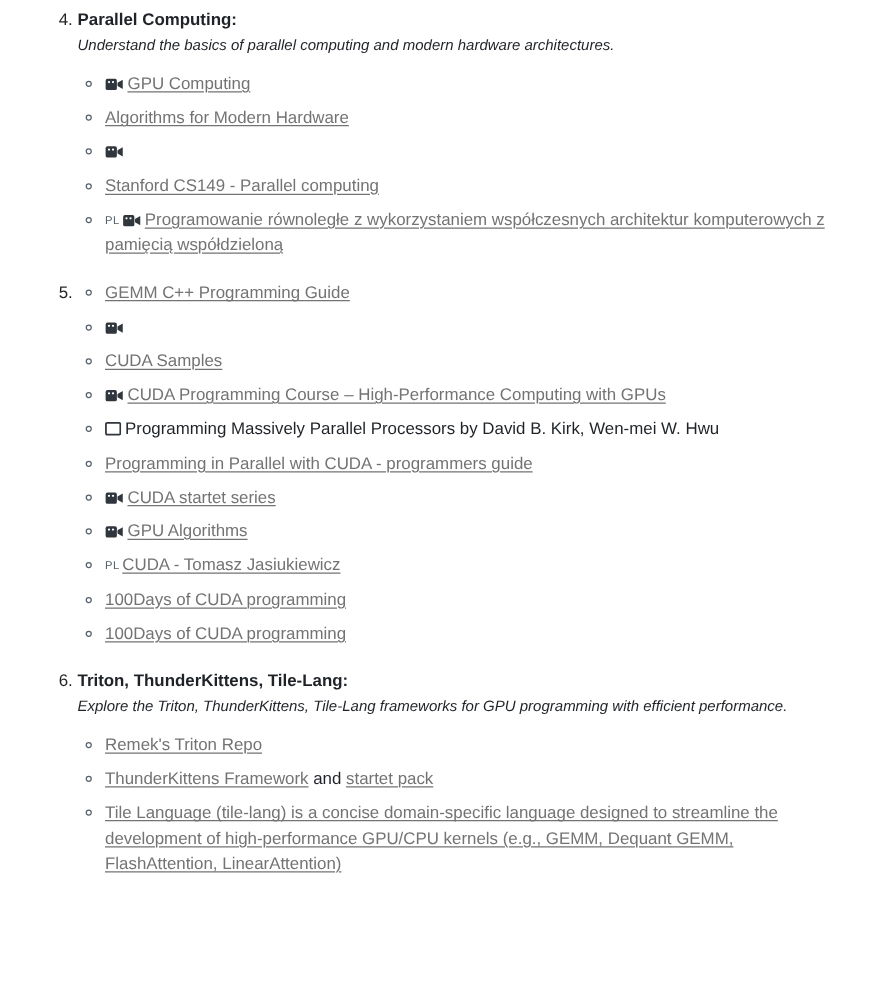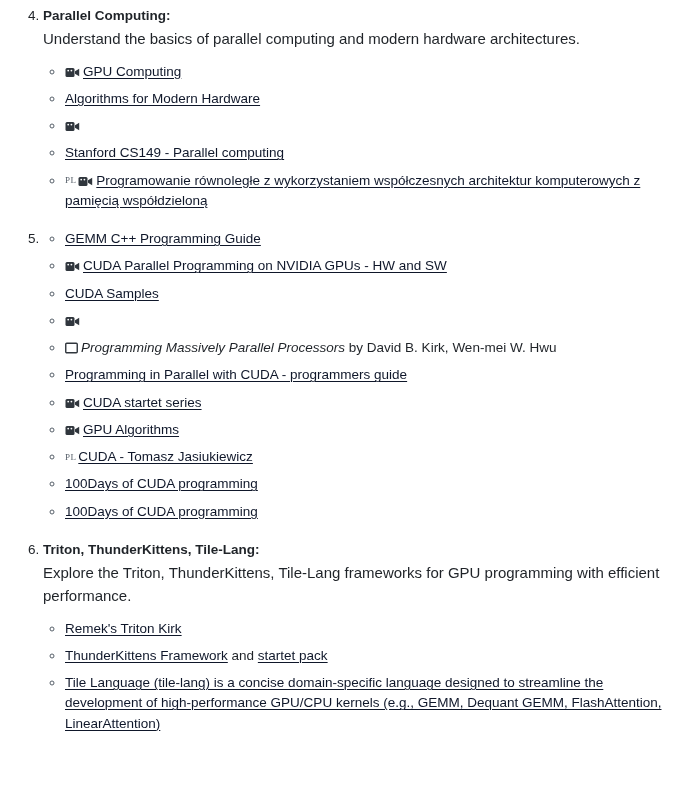--- a/index.html
+++ b/index.html
@@ -9,21 +9,21 @@
   body {
     width: 700px;
     height: 800px;
     background: #ffffff;
     font-family: "Liberation Sans", sans-serif;
     font-size: 13.5px;
     color: #1f2328;
     overflow: hidden;
   }
   .page {
-    padding: 6px 24px 0 21px;
+    padding: 6px 24px 0 40px;
     box-sizing: border-box;
   }
   ol.sections {
     margin: 0;
     padding-left: 22px;
     list-style-type: decimal;
   }
   ol.sections > li {
     margin-bottom: 18px;
   }
@@ -31,57 +31,57 @@
     color: #1f2328;
   }
   .sec-title {
     font-weight: bold;
     font-size: 13.5px;
     line-height: 1.5;
     display: block;
   }
   .sec-desc {
     display: block;
-    font-size: 15px;
+    font-size: 12px;
     line-height: 1.55;
     margin-top: 1px;
+    font-style: italic;
   }
   ul.links {
     margin: 11px 0 0 0;
     padding-left: 22px;
     list-style-type: circle;
   }
   ul.links > li {
     margin-bottom: 7px;
     line-height: 1.5;
   }
   ul.links > li::marker {
     color: #57606a;
   }
   a.lnk {
-    color: #0f172a;
+    color: #737373;
     text-decoration: underline;
     text-underline-offset: 1.5px;
     text-decoration-thickness: 1px;
     cursor: pointer;
   }
   .plain {
     color: #1f2328;
   }
   .ital {
-    font-style: italic;
     text-align: center;
   }
   .tag-pl {
     font-size: 9px;
     letter-spacing: 0.4px;
     color: #57606a;
     vertical-align: middle;
     margin-right: 2px;
-    font-family: Liberation Serif, serif;
+    font-family: Liberation Sans, sans-serif;
   }
   .emoji {
     display: inline-block;
     vertical-align: -2px;
     margin-right: 3px;
   }
   .vid-ic { width: 15px; height: 11px; }
   .bk-ic { width: 13px; height: 12px; }
 </style>
 </head>
@@ -140,34 +140,34 @@
           <a class="lnk" href="#">GEMM C++ Programming Guide</a>
         </li>
         <li>
           <span class="emoji vid-ic">
             <svg width="15" height="11" viewBox="0 0 15 11">
                 <rect x="0.5" y="1" width="9" height="9" rx="1.5" fill="#30363d"></rect>
                 <path d="M10 4.2 L14.2 1.8 L14.2 9.2 L10 6.8 Z" fill="#30363d"></path>
                 <circle cx="3.2" cy="3.6" r="0.9" fill="#fff"></circle>
                 <circle cx="6.4" cy="3.6" r="0.9" fill="#fff"></circle>
               </svg>
-          </span><a class="lnk" href="#">CUDA Parallel Programming on NVIDIA GPUs - HW and SW</a>
+          </span>
         </li>
         <li>
           <a class="lnk" href="#">CUDA Samples</a>
         </li>
         <li>
           <span class="emoji vid-ic">
             <svg width="15" height="11" viewBox="0 0 15 11">
                 <rect x="0.5" y="1" width="9" height="9" rx="1.5" fill="#30363d"></rect>
                 <path d="M10 4.2 L14.2 1.8 L14.2 9.2 L10 6.8 Z" fill="#30363d"></path>
                 <circle cx="3.2" cy="3.6" r="0.9" fill="#fff"></circle>
                 <circle cx="6.4" cy="3.6" r="0.9" fill="#fff"></circle>
               </svg>
-          </span>
+          </span><a class="lnk" href="#">CUDA Programming Course – High-Performance Computing with GPUs</a>
         </li>
         <li>
           <span class="emoji bk-ic">
             <svg width="13" height="12" viewBox="0 0 13 12">
                 <rect x="0.75" y="1.25" width="11.5" height="9.5" rx="1" fill="#ffffff" stroke="#30363d" stroke-width="1.4"></rect>
               </svg>
           </span><span class="ital plain">Programming Massively Parallel Processors</span><span class="plain"> by David B. Kirk, Wen-mei W. Hwu</span>
         </li>
         <li>
           <a class="lnk" href="#">Programming in Parallel with CUDA - programmers guide</a>
@@ -202,21 +202,21 @@
           <a class="lnk" href="#">100Days of CUDA programming</a>
         </li>
       </ul>
     </li>
 
     <li>
       <span class="sec-title">Triton, ThunderKittens, Tile-Lang:</span>
       <span class="sec-desc">Explore the Triton, ThunderKittens, Tile-Lang frameworks for GPU programming with efficient performance.</span>
       <ul class="links">
         <li>
-          <a class="lnk" href="#">Remek's Triton Kirk</a>
+          <a class="lnk" href="#">Remek's Triton Repo</a>
         </li>
         <li>
           <a class="lnk" href="#">ThunderKittens Framework</a><span class="plain"> and </span><a class="lnk" href="#">startet pack</a>
         </li>
         <li>
           <a class="lnk" href="#">Tile Language (tile-lang) is a concise domain-specific language designed to streamline the development of high-performance GPU/CPU kernels (e.g., GEMM, Dequant GEMM, FlashAttention, LinearAttention)</a>
         </li>
       </ul>
     </li>
 

